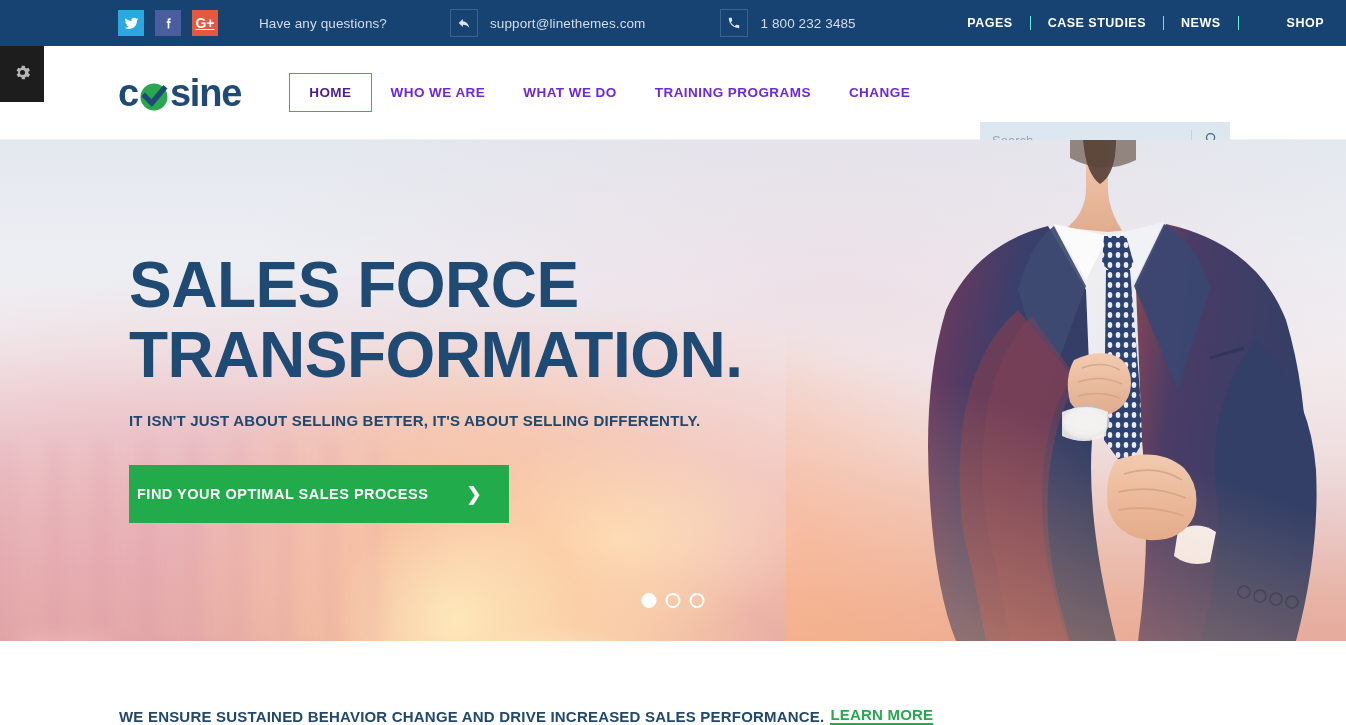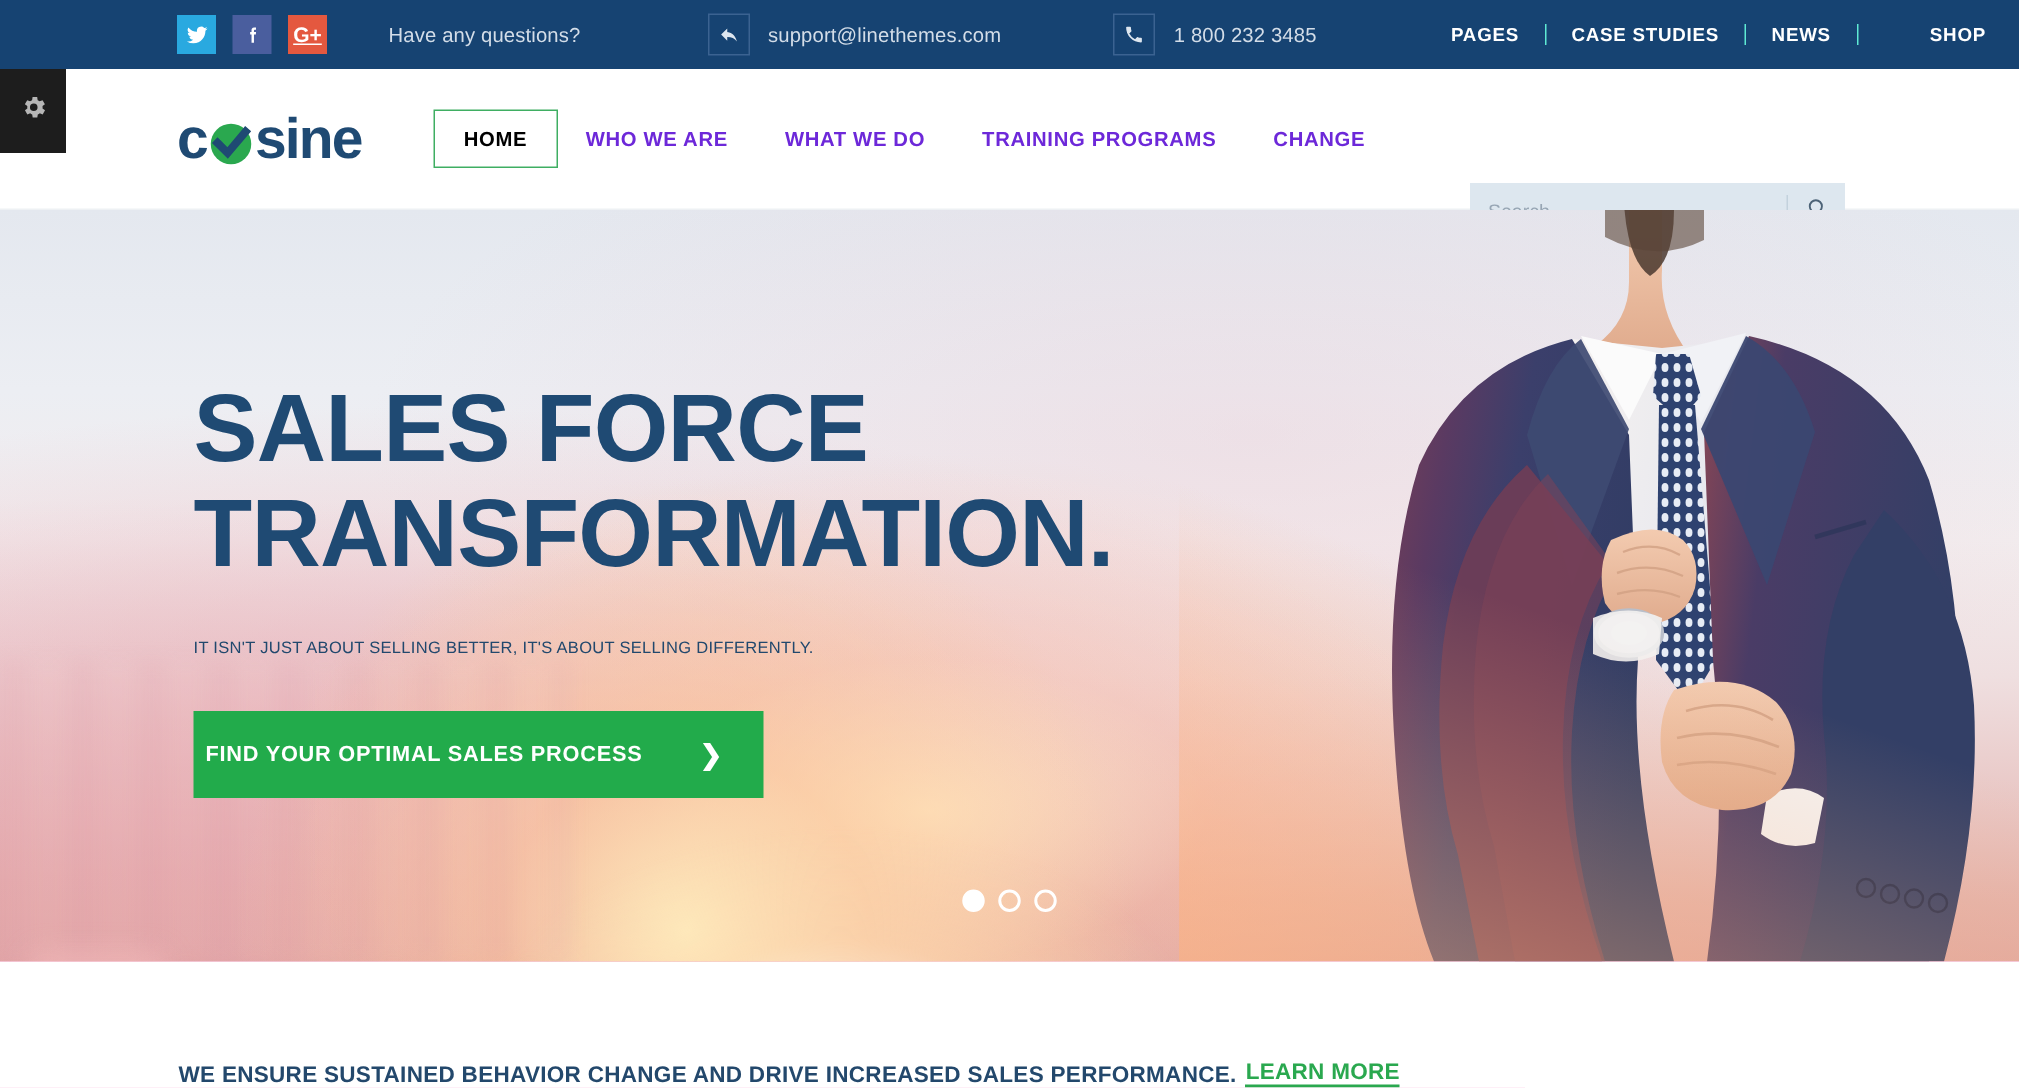--- a/index.html
+++ b/index.html
@@ -88,21 +88,21 @@
     position: relative; top: 2px;
   }
 
   .mainnav { display: flex; align-items: center; margin-left: 48px; }
   .mainnav a {
     color: #6d28d9; font-size: 13.5px; font-weight: bold;
     letter-spacing: .45px; text-decoration: none;
     padding: 0 19px; white-space: nowrap;
   }
   .mainnav a.active {
-    color: #000000;
+    color: #4c1d95;
     border: 1px solid #3fae62;
     padding: 11px 19px;
   }
 
   .searchbox {
     position: absolute; right: 116px; top: 76px;
     width: 250px; height: 36px;
     background: #dde7ef;
     display: flex; align-items: center;
   }
@@ -120,21 +120,21 @@
     display: flex; align-items: center; justify-content: center;
     background: transparent; border: none; cursor: pointer;
   }
   .search-btn svg { width: 15px; height: 15px; stroke: #4c6377; fill: none; stroke-width: 2; }
 
   
   .hero {
     position: relative;
     height: 501px;
     overflow: hidden;
-    background: #f9a8d4;
+    background: #86efac;
   }
   .hero-bg {
     position: absolute; inset: 0;
     background:
       radial-gradient(circle at 34% 96%, rgba(255,238,190,.95) 0%, rgba(255,205,150,.5) 12%, rgba(255,170,150,0) 30%),
       radial-gradient(ellipse at 46% 80%, rgba(255,231,196,.9) 0%, rgba(255,190,160,.35) 18%, rgba(246,183,176,0) 42%),
       radial-gradient(ellipse at 20% 72%, rgba(232,167,176,.55) 0%, rgba(216,165,182,0) 45%),
       radial-gradient(ellipse at 8% 88%, rgba(226,150,160,.45) 0%, rgba(226,150,160,0) 40%),
       radial-gradient(ellipse at 62% 30%, rgba(236,200,210,.35) 0%, rgba(236,200,210,0) 50%),
       linear-gradient(180deg, #e4e8ef 0%, #eceef3 24%, #f2ecee 44%, #efdfe0 62%, #e9c8c6 78%, #e3b3ad 92%, #dfaaa6 100%);
@@ -160,23 +160,23 @@
   
   .man { position: absolute; right: 0; bottom: 0; width: 560px; height: 501px; }
 
   .hero-content { position: absolute; left: 129px; top: 110px; width: 640px; }
   .hero-h1 {
     color: #1f4a73;
     font-size: 64px; font-weight: bold;
     line-height: 70px; letter-spacing: -.5px;
   }
   .hero-sub {
-    margin-top: 36px;
+    margin-top: 22px;
     color: #21486d;
-    font-size: 11px; font-weight: normal;
+    font-size: 15px; font-weight: bold;
     letter-spacing: .2px;
   }
   .hero-btn {
     margin-top: 36px;
     width: 380px; height: 58px;
     background: #22ab4b;
     display: flex; align-items: center;
     color: #fff; cursor: pointer;
     border: none;
     font-family: "Liberation Sans", sans-serif;
@@ -234,21 +234,21 @@
           <path d="M15.5 8.5h-2.2V7c0-.6.4-.8.7-.8h1.5V3.6h-2c-2.3 0-2.8 1.7-2.8 2.8v2.1H9.2v2.8h1.5V20h2.6v-8.7h2l.2-2.8z"></path>
         </svg>
     </a>
     <a class="social-icon soc-gp" href="#">G+</a>
   </div>
 
   <div class="tb-block" style="margin-left: 30px;">
     <span class="tb-text">Have any questions?</span>
   </div>
 
-  <div class="tb-block" style="margin-left: 85px;">
+  <div class="tb-block" style="margin-left: 63px;">
     <span class="tb-iconbox">
       <svg viewBox="0 0 24 24">
           <path d="M10 9V5l-7 7 7 7v-4.1c5 0 8.5 1.6 11 5.1-1-5-4-10-11-11z"></path>
         </svg>
     </span>
     <span class="tb-text">support@linethemes.com</span>
   </div>
 
   <div class="tb-block" style="margin-left: 75px;">
     <span class="tb-iconbox">

